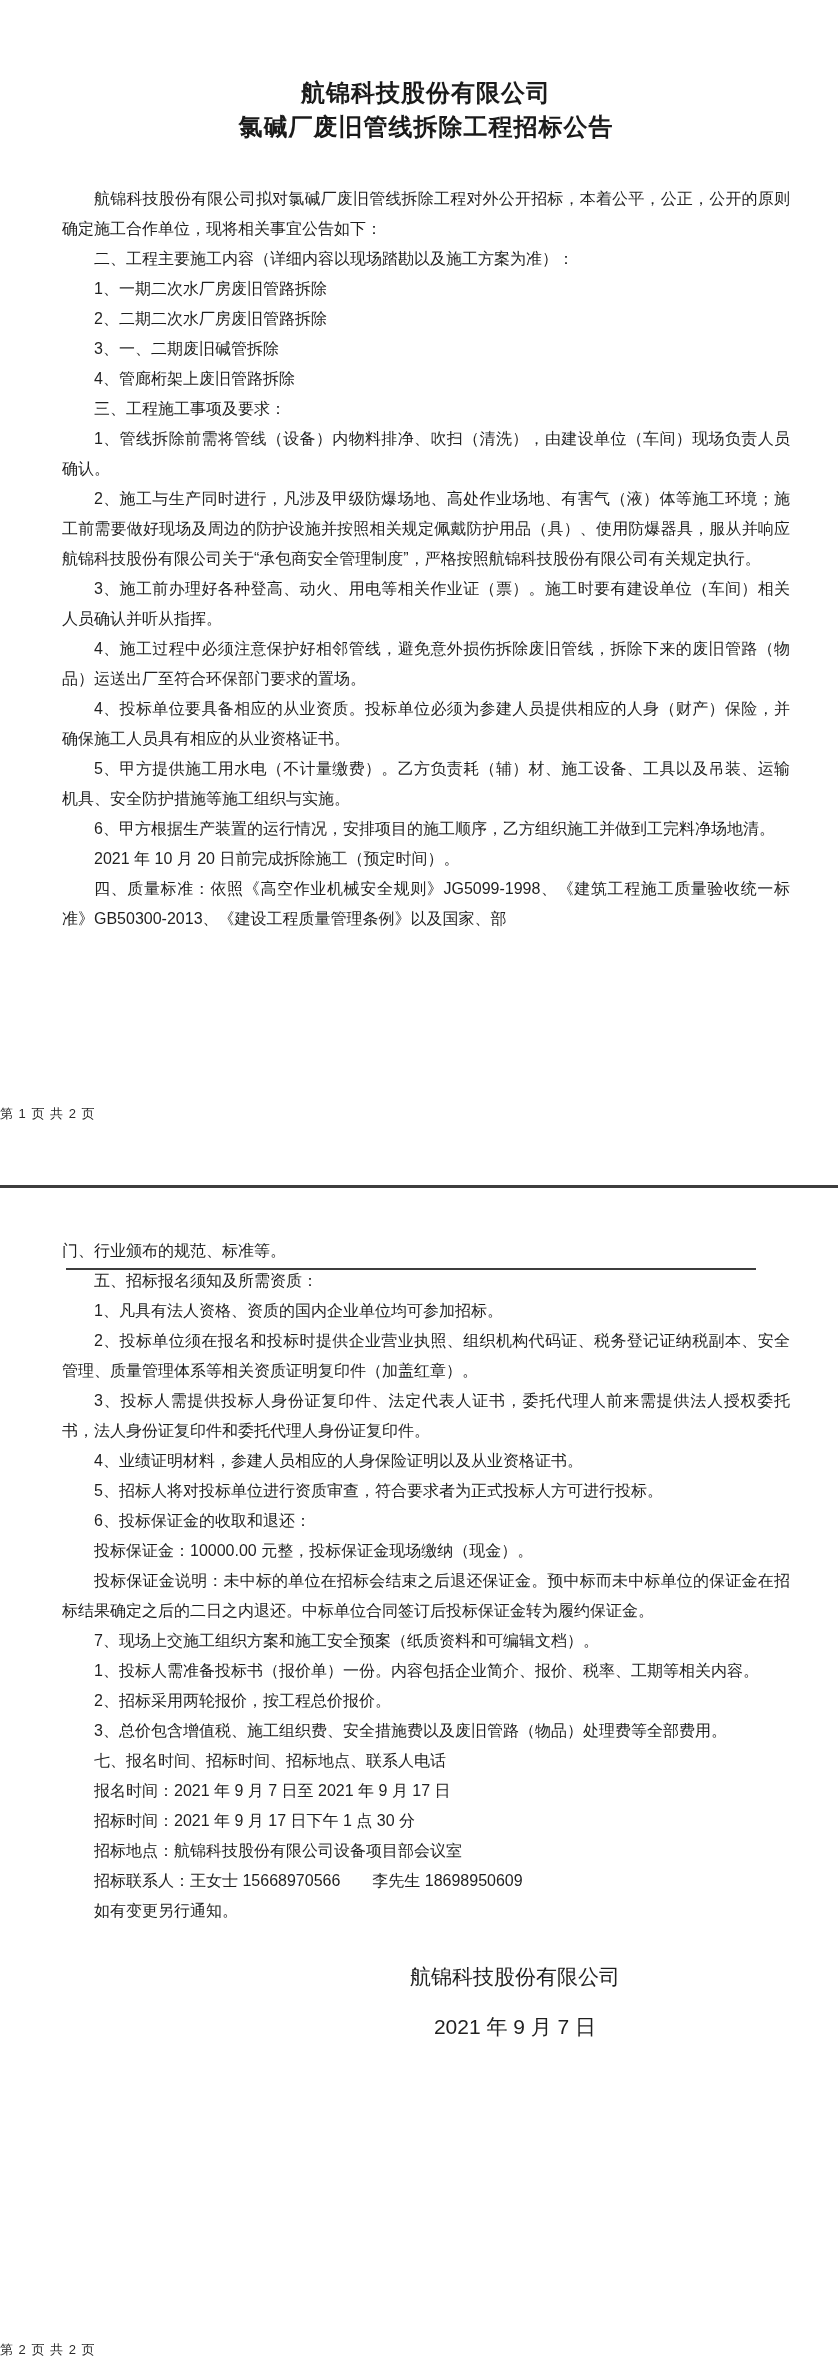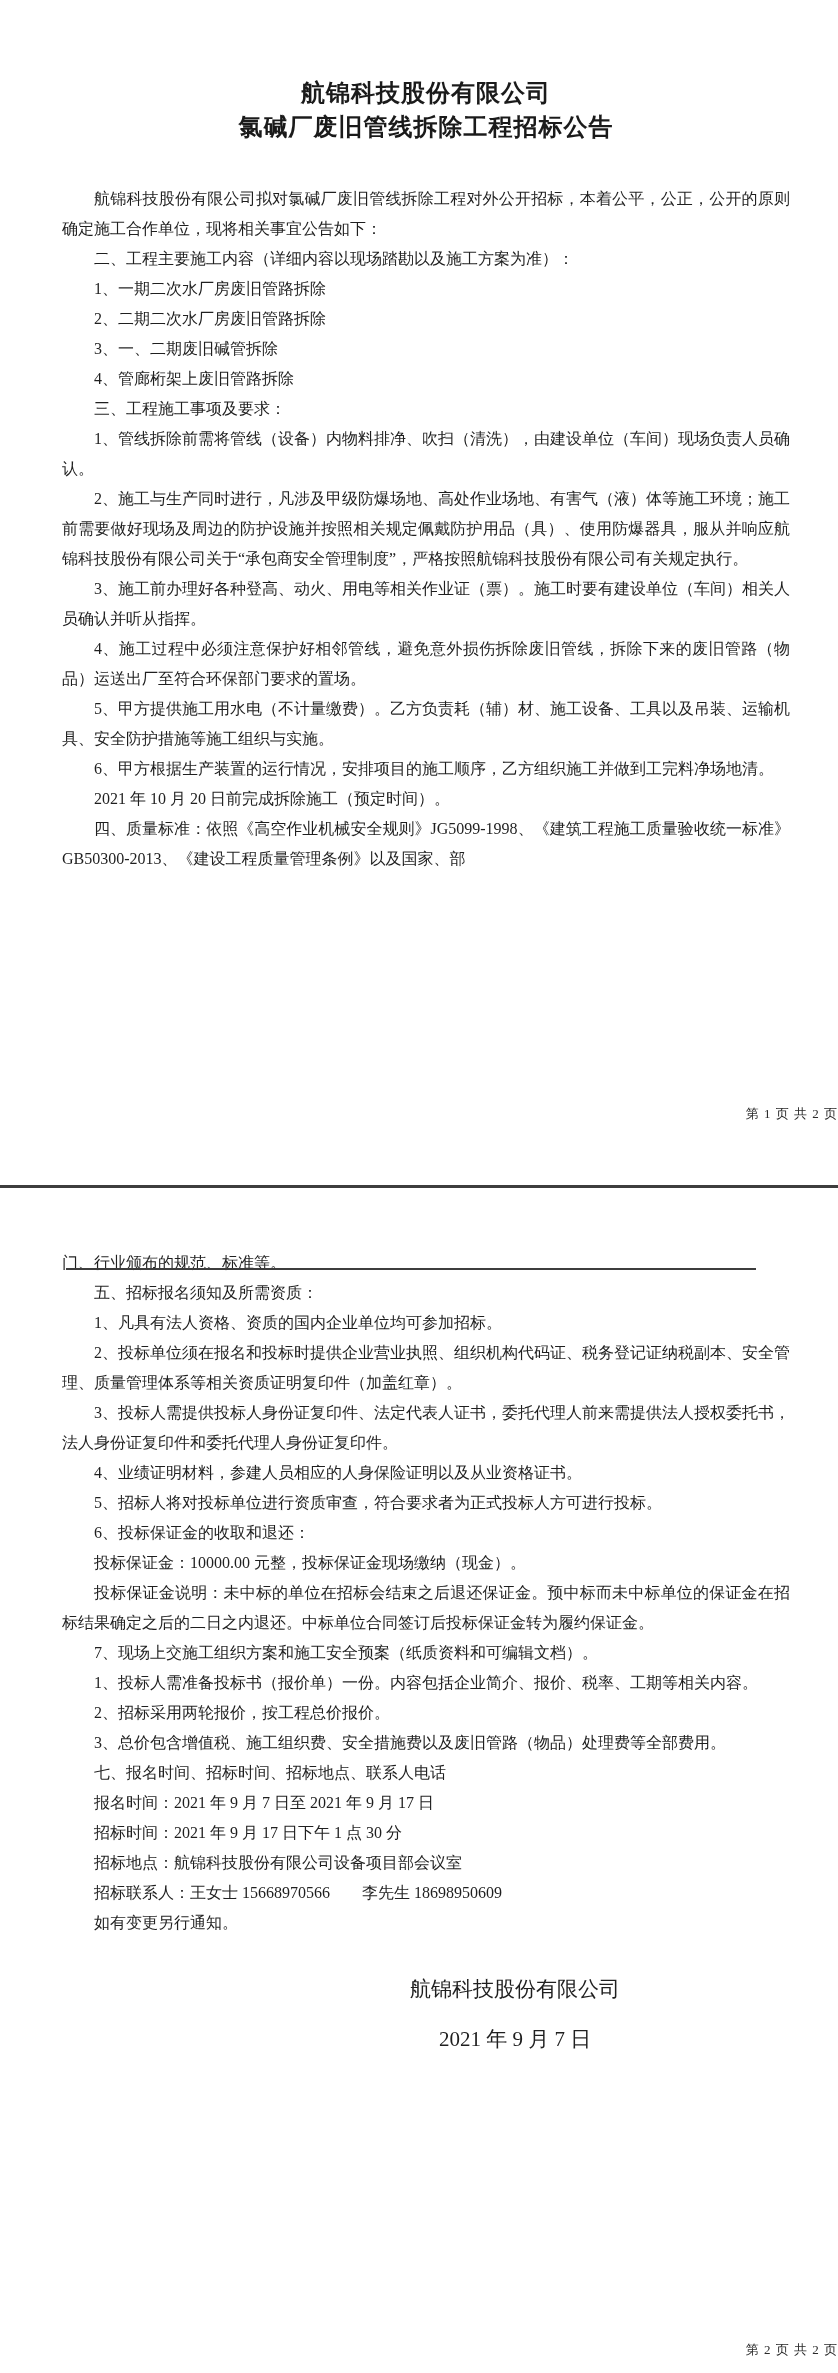--- a/index.html
+++ b/index.html
@@ -4,21 +4,21 @@
 <style>
   html, body {
     margin: 0;
     padding: 0;
     background: #ffffff;
   }
   .doc {
     width: 838px;
     background: #eab308;
     color: #1f1f1f;
-    font-family: Liberation Serif, serif;
+    font-family: Liberation Sans, sans-serif;
   }
   .page {
     position: relative;
     width: 838px;
     box-sizing: border-box;
     background: #ffffff;
     overflow: hidden;
   }
   .page-1 { height: 1185px; padding: 76px 48px 0 62px; }
   .page-2 { height: 1185px; padding: 0 48px 0 62px; }
@@ -35,35 +35,35 @@
     line-height: 34px;
     letter-spacing: 1px;
     color: #1a1a1a;
   }
   .body-text {
     margin-top: 40px;
     font-size: 16px;
     line-height: 30px;
   }
   .page-2 .body-text {
-    margin-top: 12px;
+    margin-top: 0;
     padding-top: 48px;
   }
   .para {
     margin: 0;
     text-indent: 2em;
     text-align: justify;
     word-break: break-all;
   }
   .para.no-indent { text-indent: 0; }
   .page-footer {
     position: absolute;
     left: 0;
     width: 838px;
-    text-align: right;
+    text-align: left;
     font-size: 13px;
     letter-spacing: 1px;
     color: #2a2a2a;
   }
   .page-1 .page-footer { bottom: 62px; }
   .page-2 .page-footer { bottom: 14px; }
   .top-rule {
     position: absolute;
     top: 80px;
     left: 66px;
@@ -96,20 +96,21 @@
         <p class="para">二、工程主要施工内容（详细内容以现场踏勘以及施工方案为准）：</p>
         <p class="para">1、一期二次水厂房废旧管路拆除</p>
         <p class="para">2、二期二次水厂房废旧管路拆除</p>
         <p class="para">3、一、二期废旧碱管拆除</p>
         <p class="para">4、管廊桁架上废旧管路拆除</p>
         <p class="para">三、工程施工事项及要求：</p>
         <p class="para">1、管线拆除前需将管线（设备）内物料排净、吹扫（清洗），由建设单位（车间）现场负责人员确认。</p>
         <p class="para">2、施工与生产同时进行，凡涉及甲级防爆场地、高处作业场地、有害气（液）体等施工环境；施工前需要做好现场及周边的防护设施并按照相关规定佩戴防护用品（具）、使用防爆器具，服从并响应航锦科技股份有限公司关于“承包商安全管理制度”，严格按照航锦科技股份有限公司有关规定执行。</p>
         <p class="para">3、施工前办理好各种登高、动火、用电等相关作业证（票）。施工时要有建设单位（车间）相关人员确认并听从指挥。</p>
         <p class="para">4、施工过程中必须注意保护好相邻管线，避免意外损伤拆除废旧管线，拆除下来的废旧管路（物品）运送出厂至符合环保部门要求的置场。</p>
+        <p class="para">4、投标单位要具备相应的从业资质。投标单位必须为参建人员提供相应的人身（财产）保险，并确保施工人员具有相应的从业资格证书。</p>
         <p class="para">5、甲方提供施工用水电（不计量缴费）。乙方负责耗（辅）材、施工设备、工具以及吊装、运输机具、安全防护措施等施工组织与实施。</p>
         <p class="para">6、甲方根据生产装置的运行情况，安排项目的施工顺序，乙方组织施工并做到工完料净场地清。</p>
         <p class="para">2021 年 10 月 20 日前完成拆除施工（预定时间）。</p>
         <p class="para">四、质量标准：依照《高空作业机械安全规则》JG5099-1998、《建筑工程施工质量验收统一标准》GB50300-2013、《建设工程质量管理条例》以及国家、部</p>
       </div>
 
     <div class="page-footer">第 1 页 共 2 页</div>
   </div>
 
   <div class="divider"></div>

